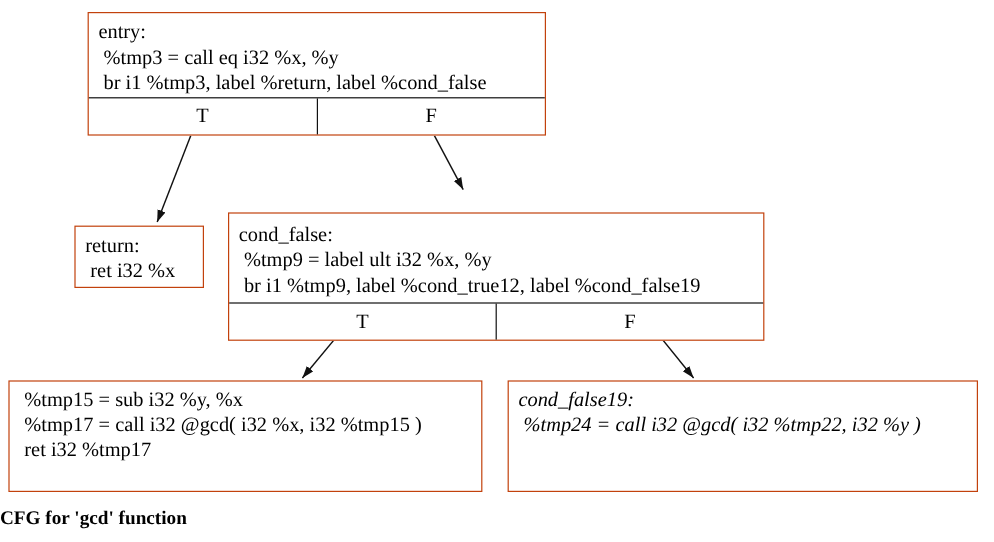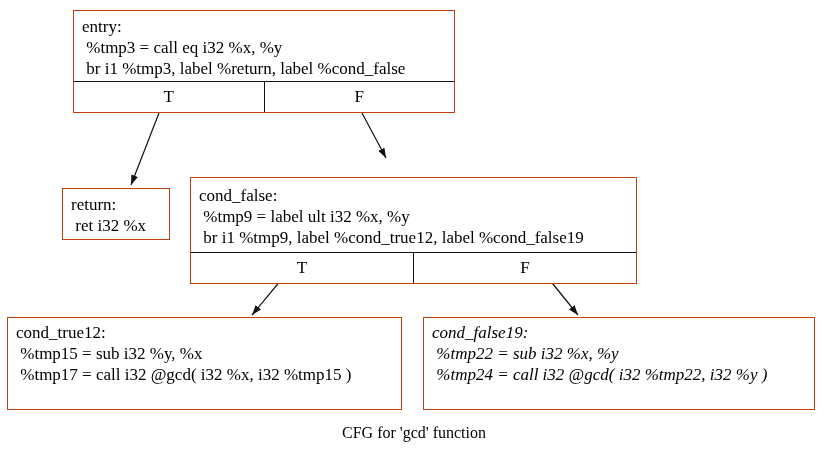--- a/index.html
+++ b/index.html
@@ -59,23 +59,24 @@
     font-size: 17px;
   }
   .port + .port {
     border-left: 1px solid #111111;
   }
   .caption {
     position: absolute;
     left: 0;
     top: 423px;
     width: 828px;
-    text-align: center;
+    text-align: left;
     font-size: 16px;
     line-height: 20px;
+    font-weight: bold;
   }
 </style>
 </head>
 <body>
 
 <div class="canvas">
 
   <svg class="edges" viewBox="0 0 828 452">
     <defs>
       <marker id="arrow" markerUnits="userSpaceOnUse" markerWidth="12" markerHeight="10" refX="10" refY="3.5" orient="auto">
@@ -114,29 +115,28 @@
       <div class="line"> br i1 %tmp9, label %cond_true12, label %cond_false19</div>
     </div>
     <div class="ports">
       <div class="port">T</div>
       <div class="port">F</div>
     </div>
   </div>
 
   <div class="node" style="left:7px; top:317px; width:395px; height:93px;">
     <div class="body pad4">
-      <div class="line">cond_true12:</div>
       <div class="line"> %tmp15 = sub i32 %y, %x</div>
       <div class="line"> %tmp17 = call i32 @gcd( i32 %x, i32 %tmp15 )</div>
+      <div class="line"> ret i32 %tmp17</div>
     </div>
   </div>
 
   <div class="node" style="left:423px; top:317px; width:392px; height:93px;font-style:italic;">
     <div class="body pad4">
       <div class="line">cond_false19:</div>
-      <div class="line"> %tmp22 = sub i32 %x, %y</div>
       <div class="line"> %tmp24 = call i32 @gcd( i32 %tmp22, i32 %y )</div>
     </div>
   </div>
 
   <div class="caption">CFG for 'gcd' function</div>
 
 </div>
 
 </body></html>

